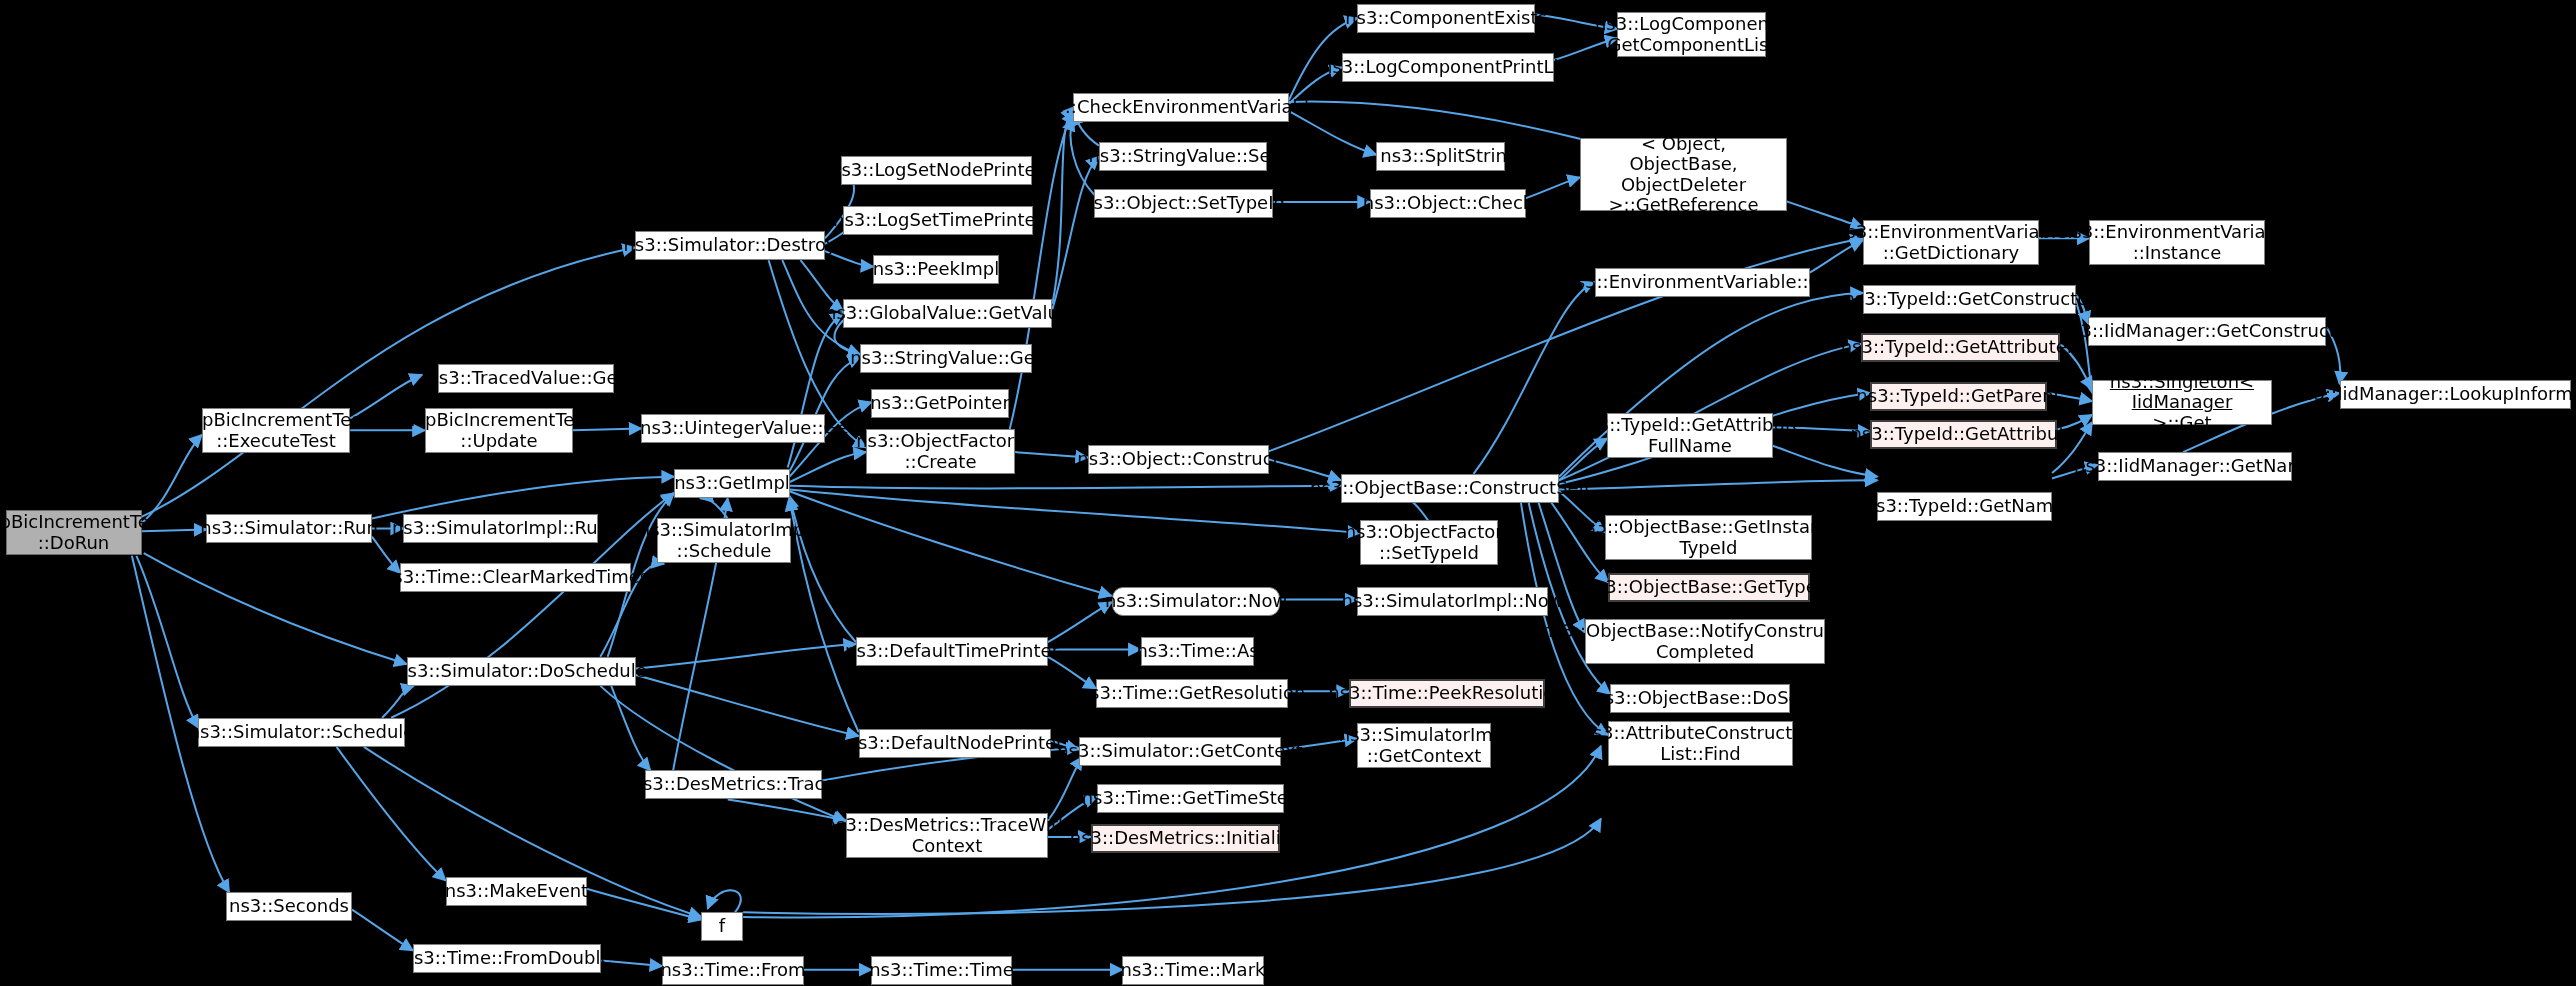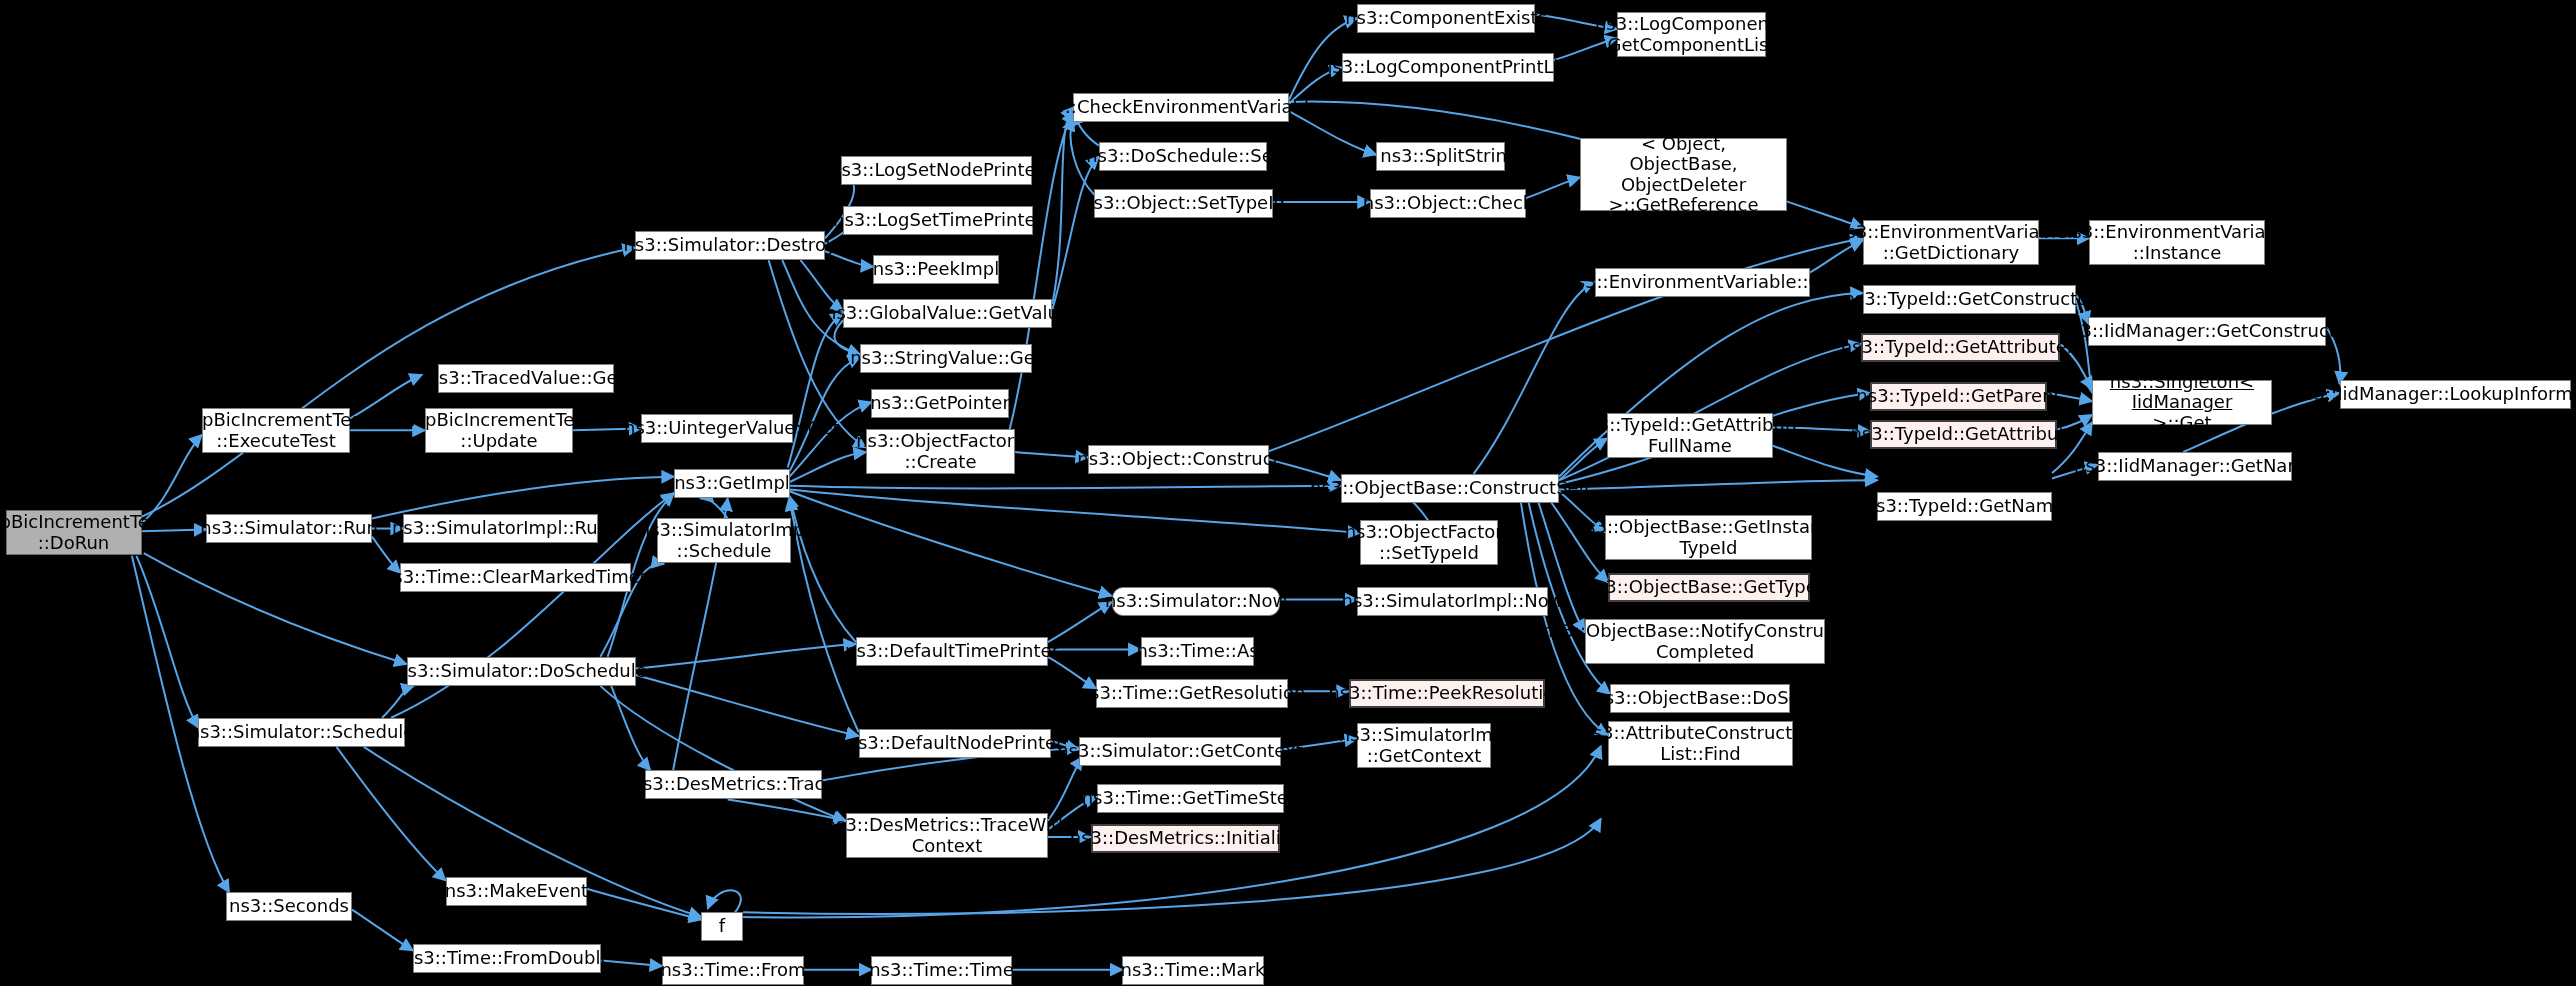--- a/index.html
+++ b/index.html
@@ -127,21 +127,21 @@
       </g>
   </svg>
   <div id="node-layer">
       <div class="node root" style="left: 5.5px; top: 510px; width: 136px; height: 45px;">TcpBicIncrementTest
 ::DoRun</div>
       <div class="node" style="left: 202px; top: 408px; width: 148px; height: 45px;">TcpBicIncrementTest
 ::ExecuteTest</div>
       <div class="node" style="left: 425px; top: 408px; width: 148px; height: 45px;">TcpBicIncrementTest
 ::Update</div>
       <div class="node" style="left: 422px; top: 364px; width: 176px; height: 29px; margin-left: 16px;">ns3::TracedValue::Get</div>
-      <div class="node" style="left: 641px; top: 414px; width: 152px; height: 29px; padding-left: 36px;">ns3::UintegerValue::Get</div>
+      <div class="node" style="left: 641px; top: 414px; width: 184px; height: 29px; padding-left: 36px;">ns3::UintegerValue::Get</div>
       <div class="node" style="left: 206px; top: 514px; width: 166px; height: 29px;">ns3::Simulator::Run</div>
       <div class="node" style="left: 403px; top: 514px; width: 195px; height: 29px;">ns3::SimulatorImpl::Run</div>
       <div class="node" style="left: 400px; top: 563px; width: 231px; height: 29px;">ns3::Time::ClearMarkedTimes</div>
       <div class="node" style="left: 674px; top: 469px; width: 116px; height: 29px;">ns3::GetImpl</div>
       <div class="node" style="left: 657px; top: 518px; width: 134px; height: 45px;">ns3::SimulatorImpl
 ::Schedule</div>
       <div class="node" style="left: 407px; top: 657px; width: 229px; height: 29px;">ns3::Simulator::DoSchedule</div>
       <div class="node" style="left: 198px; top: 718px; width: 207px; height: 29px;">ns3::Simulator::Schedule</div>
       <div class="node" style="left: 226px; top: 892px; width: 126px; height: 29px;">ns3::Seconds</div>
       <div class="node" style="left: 446px; top: 877px; width: 141px; height: 29px;">ns3::MakeEvent</div>
@@ -161,21 +161,21 @@
 ::Create</div>
       <div class="node" style="left: 1088px; top: 445px; width: 181px; height: 29px;">ns3::Object::Construct</div>
       <div class="node" style="left: 1360px; top: 520px; width: 138px; height: 45px;">ns3::ObjectFactory
 ::SetTypeId</div>
       <div class="node" style="left: 1073px; top: 93px; width: 216px; height: 29px;">ns3::CheckEnvironmentVariables</div>
       <div class="node" style="left: 1357px; top: 3.6px; width: 178px; height: 29px;">ns3::ComponentExists</div>
       <div class="node" style="left: 1342px; top: 53px; width: 212px; height: 29px;">ns3::LogComponentPrintList</div>
       <div class="node" style="left: 1617px; top: 12px; width: 149px; height: 45px;">ns3::LogComponent::
 GetComponentList</div>
       <div class="node" style="left: 1376px; top: 142px; width: 129px; height: 29px; padding-left: 24px;">ns3::SplitString</div>
-      <div class="node" style="left: 1099px; top: 142px; width: 168px; height: 29px;">ns3::DoSchedule::Set</div>
+      <div class="node" style="left: 1099px; top: 142px; width: 168px; height: 29px;">ns3::StringValue::Set</div>
       <div class="node" style="left: 1094px; top: 189px; width: 179px; height: 29px;">ns3::Object::SetTypeId</div>
       <div class="node" style="left: 1370px; top: 189px; width: 156px; height: 29px;">ns3::Object::Check</div>
       <div class="node" style="left: 1580px; top: 138px; width: 207px; height: 73px;">ns3::SimpleRefCount
 &lt; Object, ObjectBase,
 ObjectDeleter &gt;::GetReference
 Count</div>
       <div class="node" style="left: 1863px; top: 220px; width: 176px; height: 45px;">ns3::EnvironmentVariable
 ::GetDictionary</div>
       <div class="node" style="left: 2089px; top: 220px; width: 176px; height: 45px;">ns3::EnvironmentVariable
 ::Instance</div>

